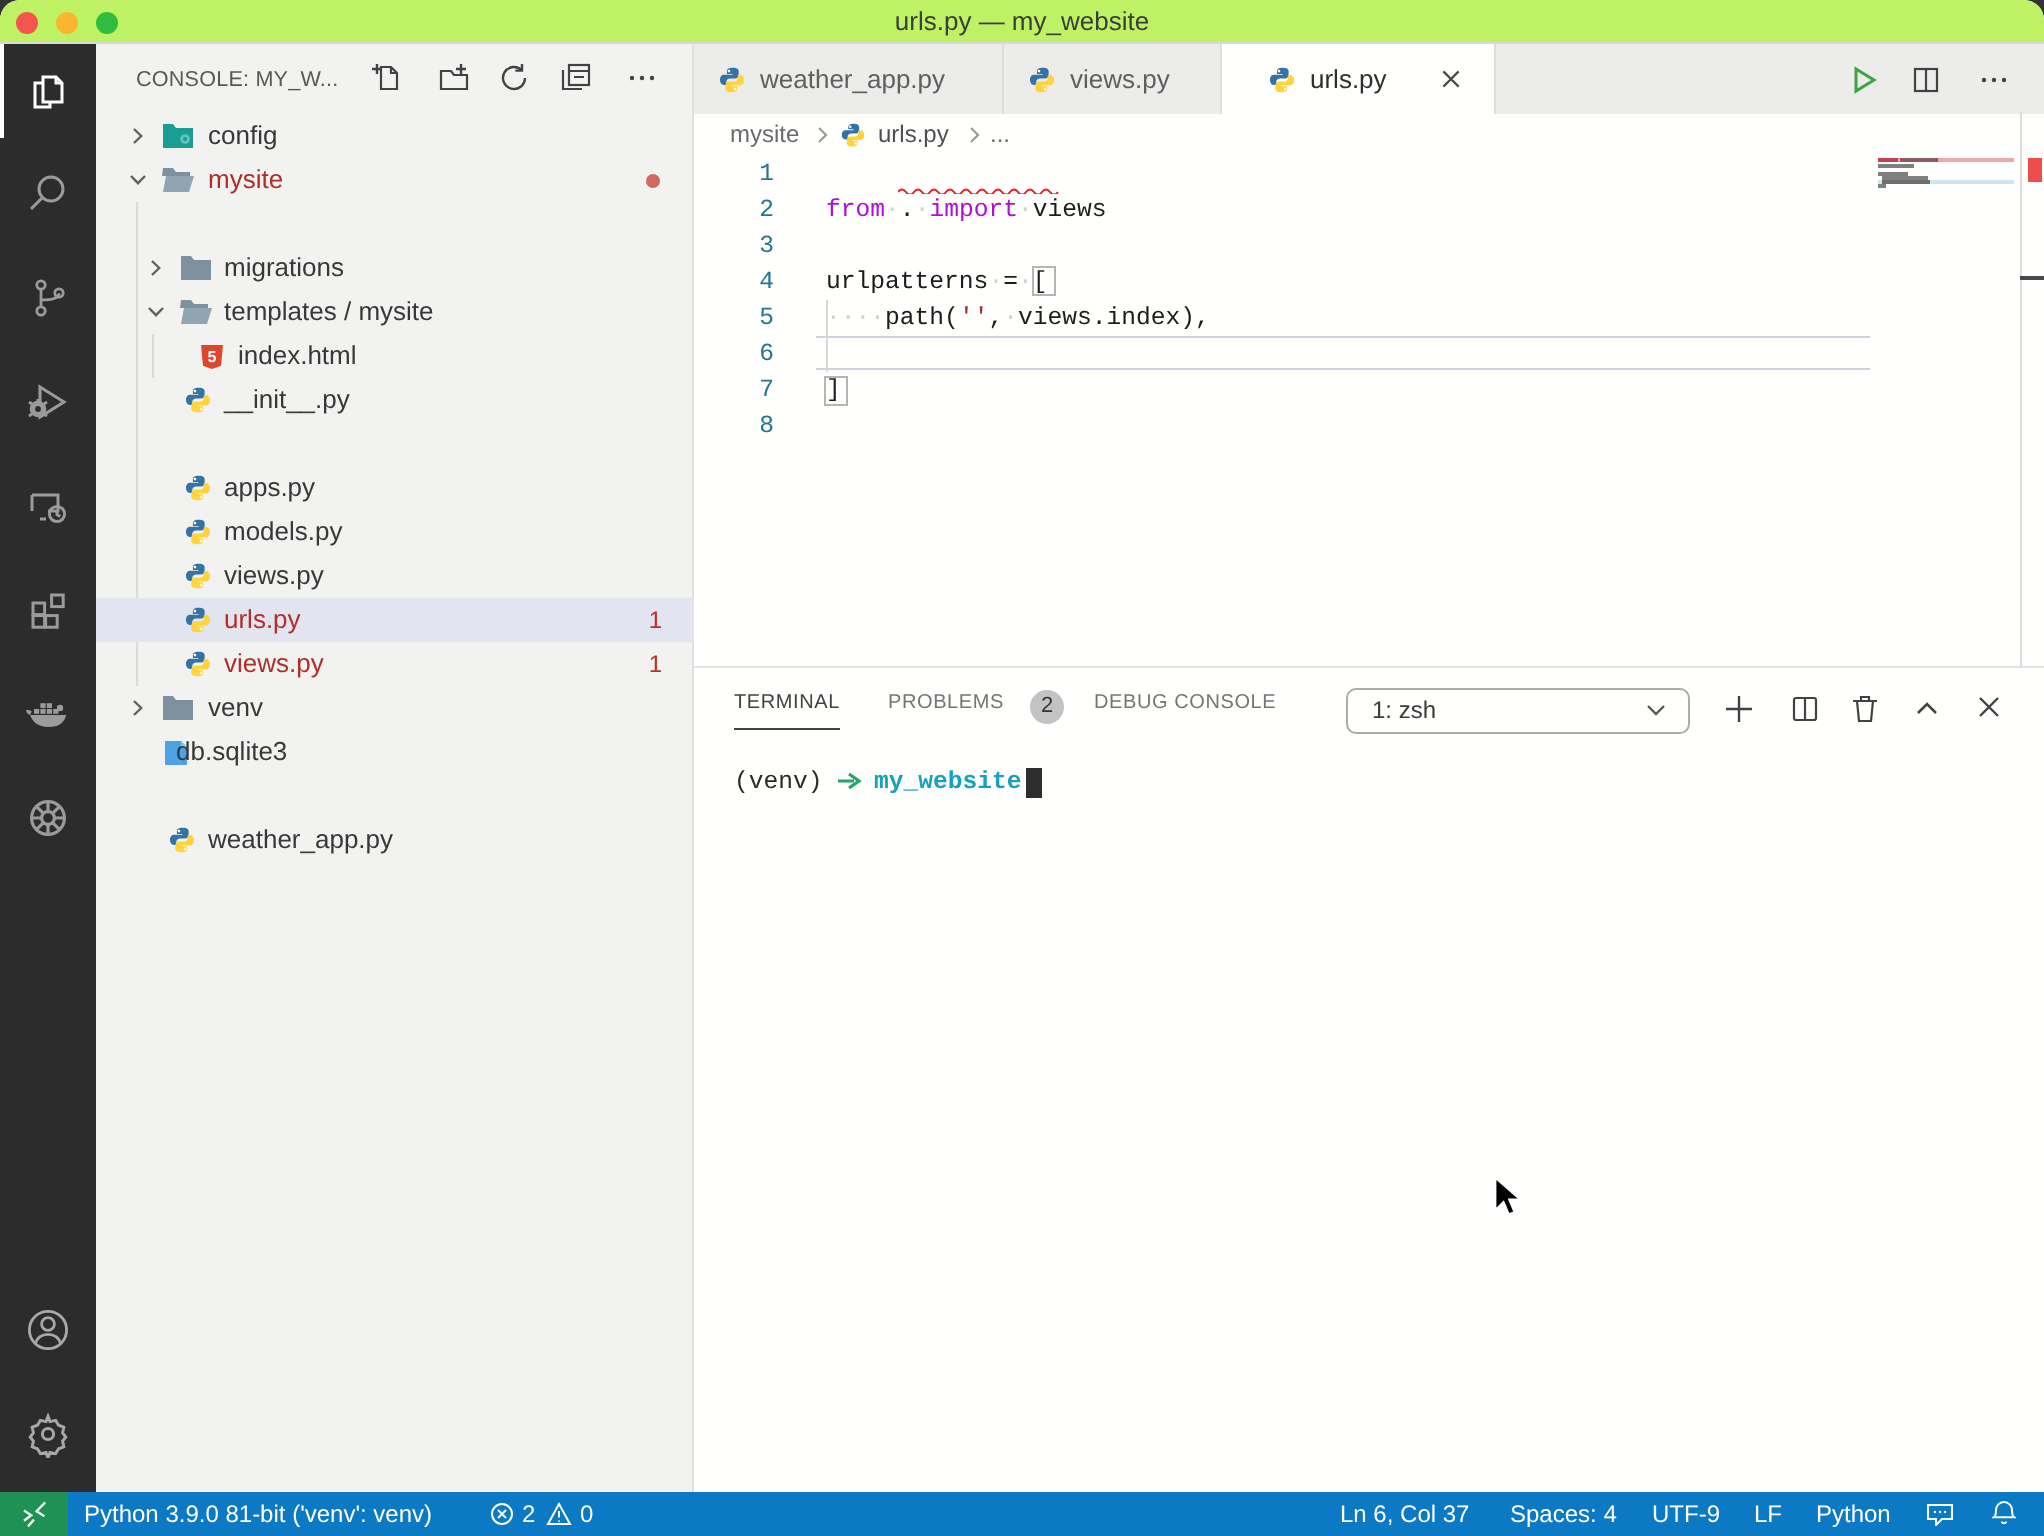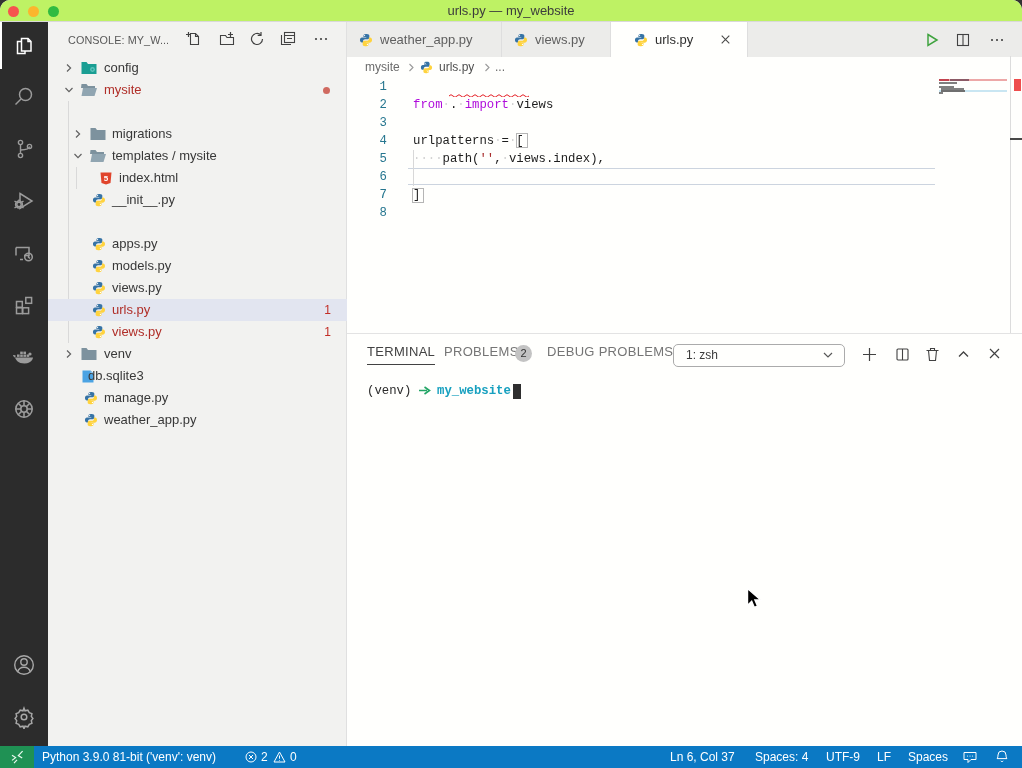--- a/index.html
+++ b/index.html
@@ -32,21 +32,21 @@
 #bread{position:absolute;left:0;top:35px;width:662px;height:21px;background:#fffffd;font-size:12px;color:#6b6b6b}
 .bi{position:absolute;line-height:21px;white-space:nowrap}
 #code{position:absolute;left:0;top:56px;width:662px;height:255px;font-family:"Liberation Mono",monospace;font-size:12.3px}
 .ln{position:absolute;left:0;width:40px;text-align:right;height:18px;line-height:18px;color:#26768f}
 .cl{position:absolute;left:66px;height:18px;line-height:18px;white-space:pre;color:#1d1d1d}
 .k{color:#af0bdb}
 .s{color:#a82c2c}
 .w{color:#d2d2d2}
 
 #panel{position:absolute;left:347px;top:333px;width:675px;height:413px;background:#fffffd;border-top:1px solid #e3e3e3}
-.ptab{position:absolute;top:0;height:35px;font-size:13px;line-height:35px;letter-spacing:.3px;color:#757575;white-space:nowrap}
+.ptab{position:absolute;top:0;height:35px;font-size:10px;line-height:35px;letter-spacing:.3px;color:#757575;white-space:nowrap}
 #term{position:absolute;left:20px;top:49px;font-family:"Liberation Mono",monospace;font-size:12.3px;line-height:16px;color:#2a2a2a;white-space:pre}
 
 #status{position:absolute;left:0;top:746px;width:1022px;height:22px;background:#0b79c4;color:#fff;font-size:12px}
 .st{position:absolute;line-height:22px;white-space:nowrap}
 </style>
 </head>
 <body>
 <div id="app">
 
 <div id="titlebar">
@@ -315,28 +315,20 @@
  <span class="nm" style="left:56px">venv</span>
 </div>
 <div class="r" style="top:343px">
  <span class="ic" style="left:34px;top:4.5px">
           <svg width="12" height="13" viewBox="0 0 12 13">
             <path d="M.5.5h8l3 3v9h-11z" fill="#4ba3e3"></path>
             <path d="M8.5.5v3h3z" fill="#8ec6ef"></path>
           </svg>
         </span>
  <span class="nm" style="left:40px">db.sqlite3</span>
-</div>
-<div class="r" style="top:365px">
- <span class="ic" style="left:36px">
-          <svg width="14" height="14">
-            <use href="#py"></use>
-          </svg>
-        </span>
- <span class="nm" style="left:56px">manage.py</span>
 </div>
 <div class="r" style="top:387px">
  <span class="ic" style="left:36px">
           <svg width="14" height="14">
             <use href="#py"></use>
           </svg>
         </span>
  <span class="nm" style="left:56px">weather_app.py</span>
 </div>
 </div>
@@ -439,21 +431,21 @@
 
 <div style="position:absolute;left:662.5px;top:34px;width:1px;height:277px;background:#dcdcdc"></div>
 <div style="position:absolute;left:667px;top:57px;width:7px;height:12px;background:#ee4d4d"></div>
 <div style="position:absolute;left:663px;top:115.5px;width:12px;height:2.5px;background:#484848"></div>
 </div>
 
 <div id="panel">
  <span class="ptab" style="left:20px;color:#424242;border-bottom:1px solid #424242;height:31px">TERMINAL</span>
  <span class="ptab" style="left:97px">PROBLEMS</span>
  <span style="position:absolute;left:168px;top:11px;width:17px;height:17px;border-radius:50%;background:#c3c3c3;color:#333;font-size:11px;line-height:17px;text-align:center">2</span>
- <span class="ptab" style="left:200px">DEBUG PROBLEMS</span>
+ <span class="ptab" style="left:200px">DEBUG CONSOLE</span>
  <div style="position:absolute;left:326px;top:10px;width:172px;height:23px;border:1px solid #ababab;border-radius:5px">
    <span style="position:absolute;left:12px;top:0;font-size:12px;line-height:21px;color:#3b3b3b">1: zsh</span>
    <svg style="position:absolute;left:149px;top:7px" width="10" height="7" viewBox="0 0 10 7">
           <path d="M1 1l4 4 4-4" stroke="#585858" fill="none" stroke-width="1.2"></path>
         </svg>
  </div>
  <svg style="position:absolute;left:515px;top:13px" width="15" height="15" viewBox="0 0 15 15" stroke="#424242" stroke-width="1.2">
         <path d="M7.5 1v13M1 7.5h13"></path>
       </svg>
  <svg style="position:absolute;left:549px;top:14px" width="13" height="13" viewBox="0 0 13 13" fill="none" stroke="#424242" stroke-width="1.1">
@@ -493,21 +485,21 @@
  <span class="st" style="left:261px">2</span>
  <svg style="position:absolute;left:273px;top:5px" width="13" height="12" viewBox="0 0 13 12" fill="none" stroke="#fff" stroke-width="1">
         <path d="M6.5 1L12 11H1z"></path>
         <path d="M6.5 4.5v3.2M6.5 9.3v.6"></path>
       </svg>
  <span class="st" style="left:290px">0</span>
  <span class="st" style="left:670px">Ln 6, Col 37</span>
  <span class="st" style="left:755px">Spaces: 4</span>
  <span class="st" style="left:826px">UTF-9</span>
  <span class="st" style="left:877px">LF</span>
- <span class="st" style="left:908px">Spaces</span>
+ <span class="st" style="left:908px">Python</span>
  <svg style="position:absolute;left:963px;top:5px" width="14" height="12" viewBox="0 0 14 12" fill="none" stroke="#fff" stroke-width="1">
         <path d="M1 1.5h12v7H8l-3 3v-3H1z"></path>
         <circle cx="4.5" cy="5" r=".6" fill="#fff" stroke="none"></circle>
         <circle cx="7" cy="5" r=".6" fill="#fff" stroke="none"></circle>
         <circle cx="9.5" cy="5" r=".6" fill="#fff" stroke="none"></circle>
       </svg>
  <svg style="position:absolute;left:996px;top:4px" width="12" height="13" viewBox="0 0 12 13" fill="none" stroke="#fff" stroke-width="1">
         <path d="M6 1a4 4 0 0 1 4 4c0 3 1 3.6 1 3.6H1S2 8 2 5a4 4 0 0 1 4-4z"></path>
         <path d="M4.8 10.8a1.3 1.3 0 0 0 2.4 0"></path>
       </svg>

